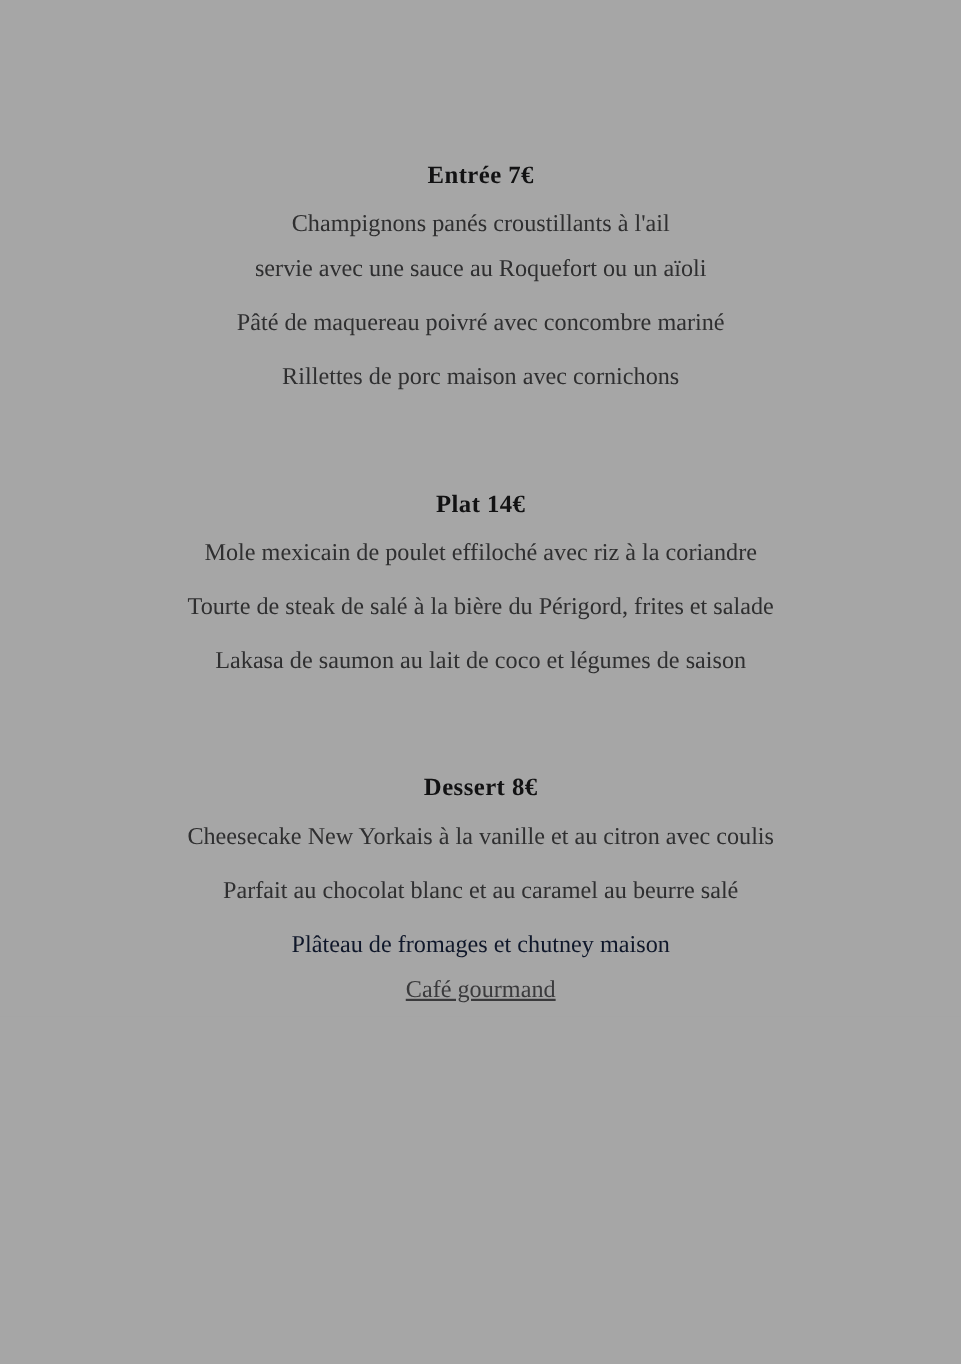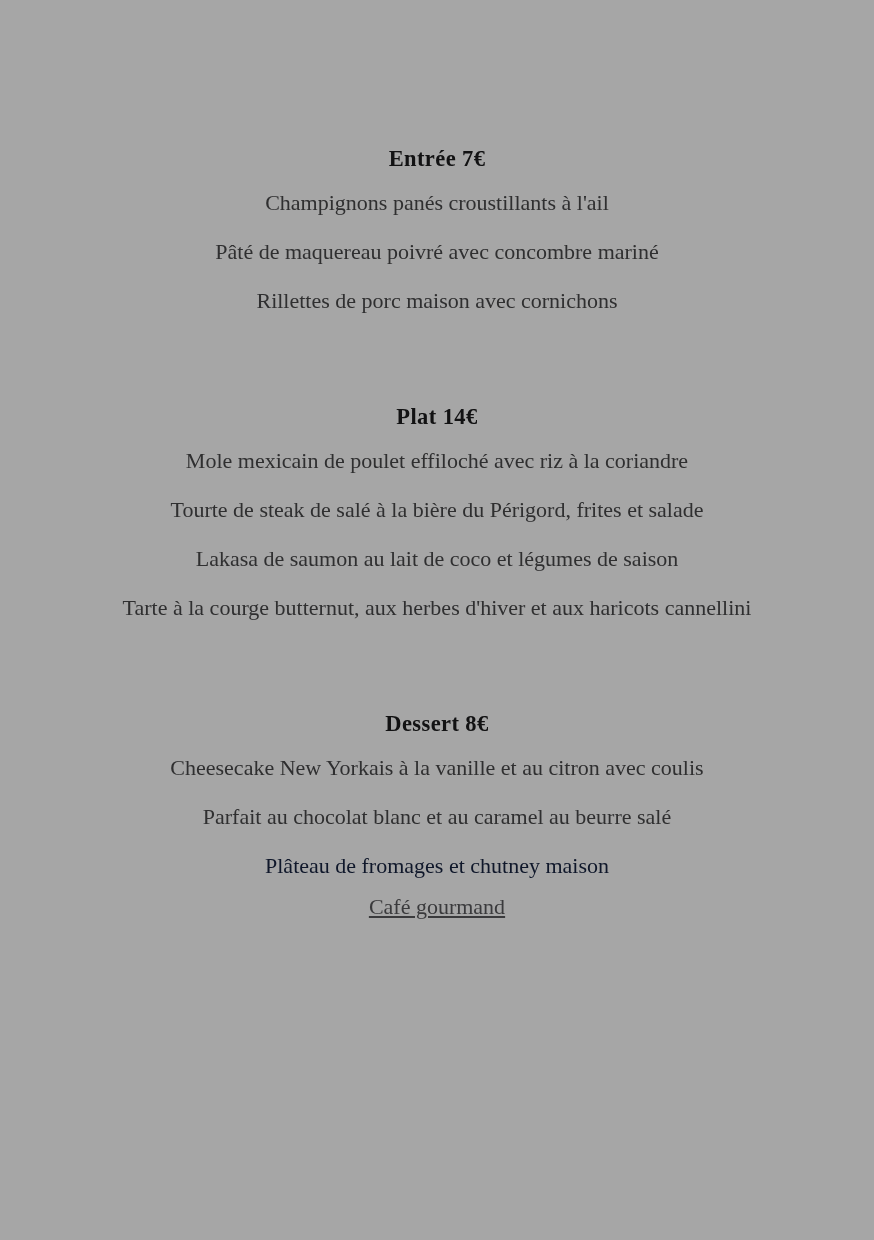--- a/index.html
+++ b/index.html
@@ -38,42 +38,40 @@
 </head>
 <body>
 
 <div class="page">
   <div class="menu">
 
     <section class="section">
       <h2 class="heading">Entrée 7€</h2>
       <div class="item">
         <p class="line">Champignons panés croustillants à l'ail</p>
+        <p class="line">servie avec une sauce au Roquefort ou un aïoli</p>
       </div>
       <div class="item">
         <p class="line">Pâté de maquereau poivré avec concombre mariné</p>
       </div>
       <div class="item">
         <p class="line">Rillettes de porc maison avec cornichons</p>
       </div>
     </section>
 
     <section class="section">
       <h2 class="heading">Plat 14€</h2>
       <div class="item">
         <p class="line">Mole mexicain de poulet effiloché avec riz à la coriandre</p>
       </div>
       <div class="item">
         <p class="line">Tourte de steak de salé à la bière du Périgord, frites et salade</p>
       </div>
       <div class="item">
         <p class="line">Lakasa de saumon au lait de coco et légumes de saison</p>
-      </div>
-      <div class="item">
-        <p class="line">Tarte à la courge butternut, aux herbes d'hiver et aux haricots cannellini</p>
       </div>
     </section>
 
     <section class="section">
       <h2 class="heading">Dessert 8€</h2>
       <div class="item">
         <p class="line">Cheesecake New Yorkais à la vanille et au citron avec coulis</p>
       </div>
       <div class="item">
         <p class="line">Parfait au chocolat blanc et au caramel au beurre salé</p>

